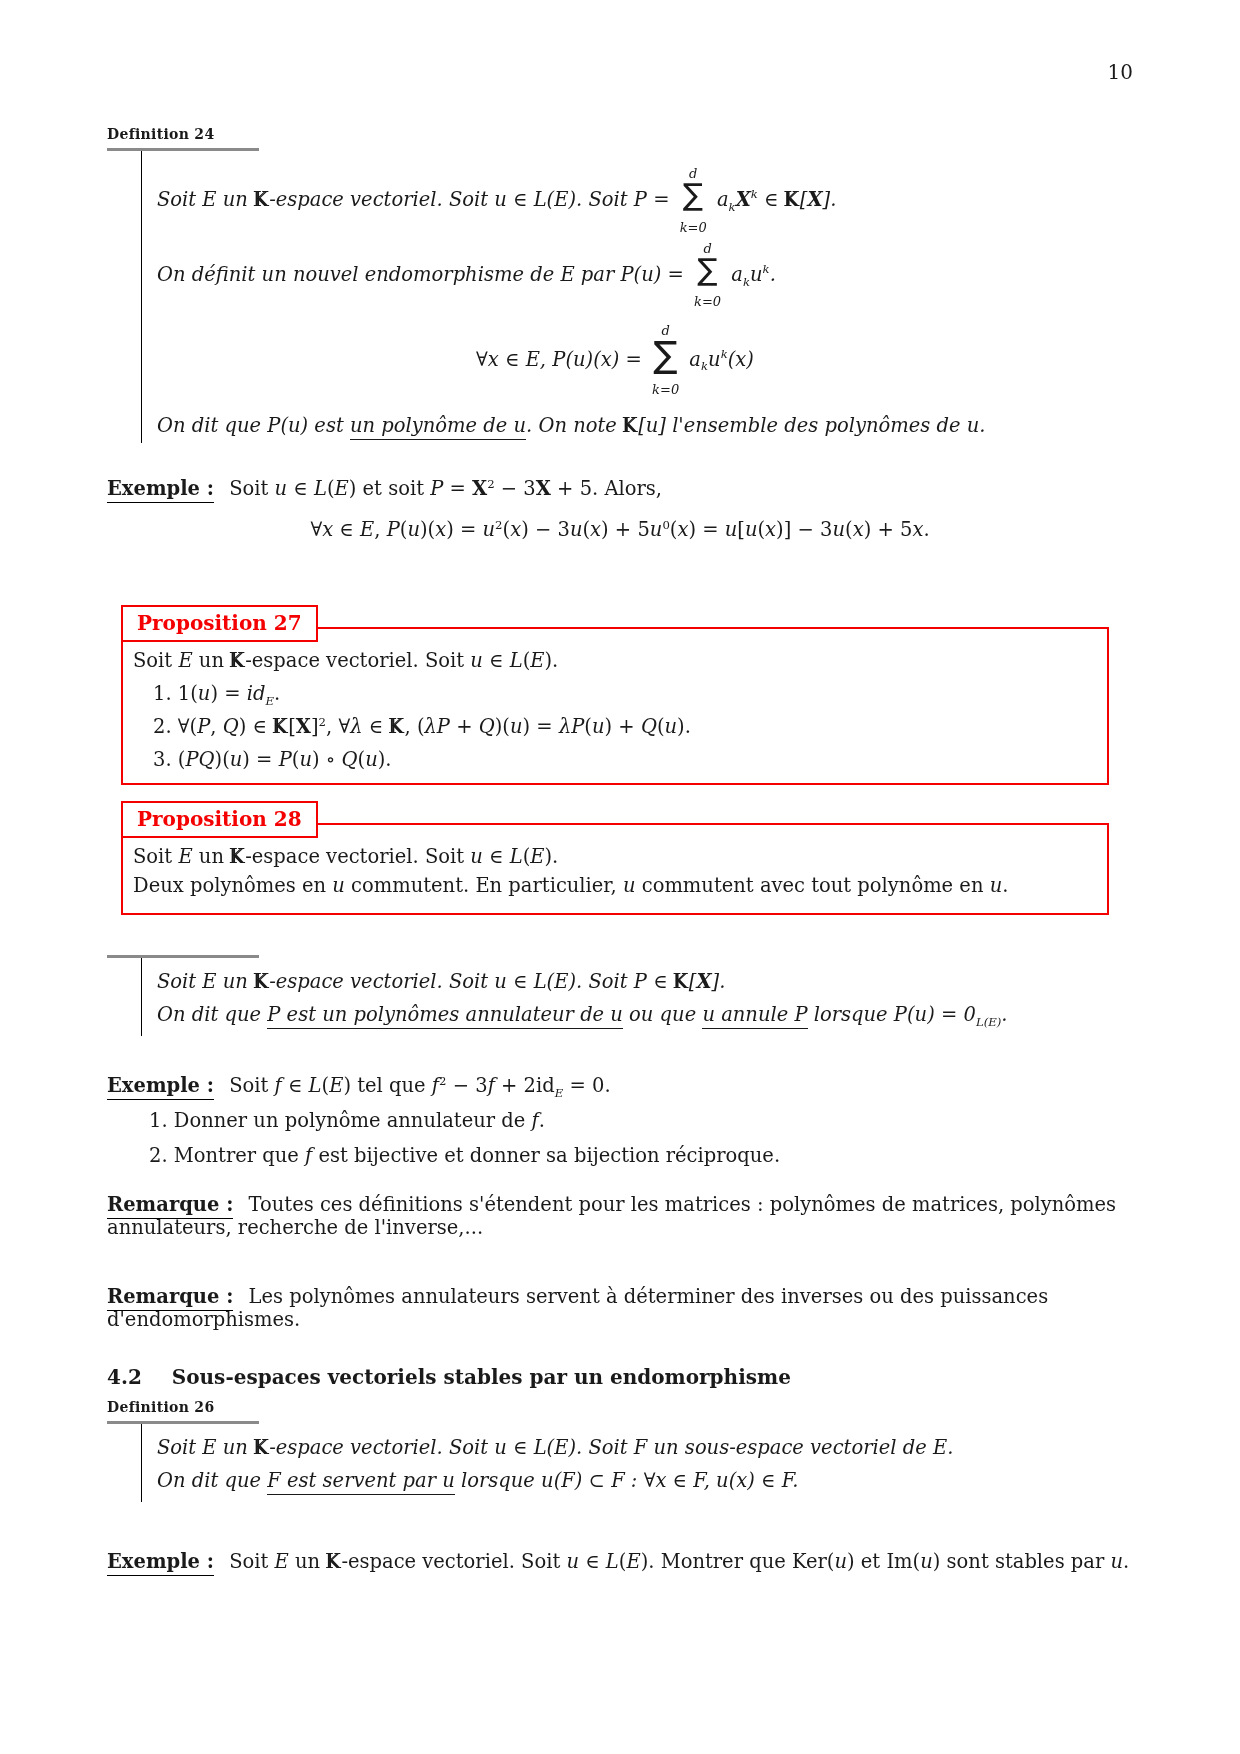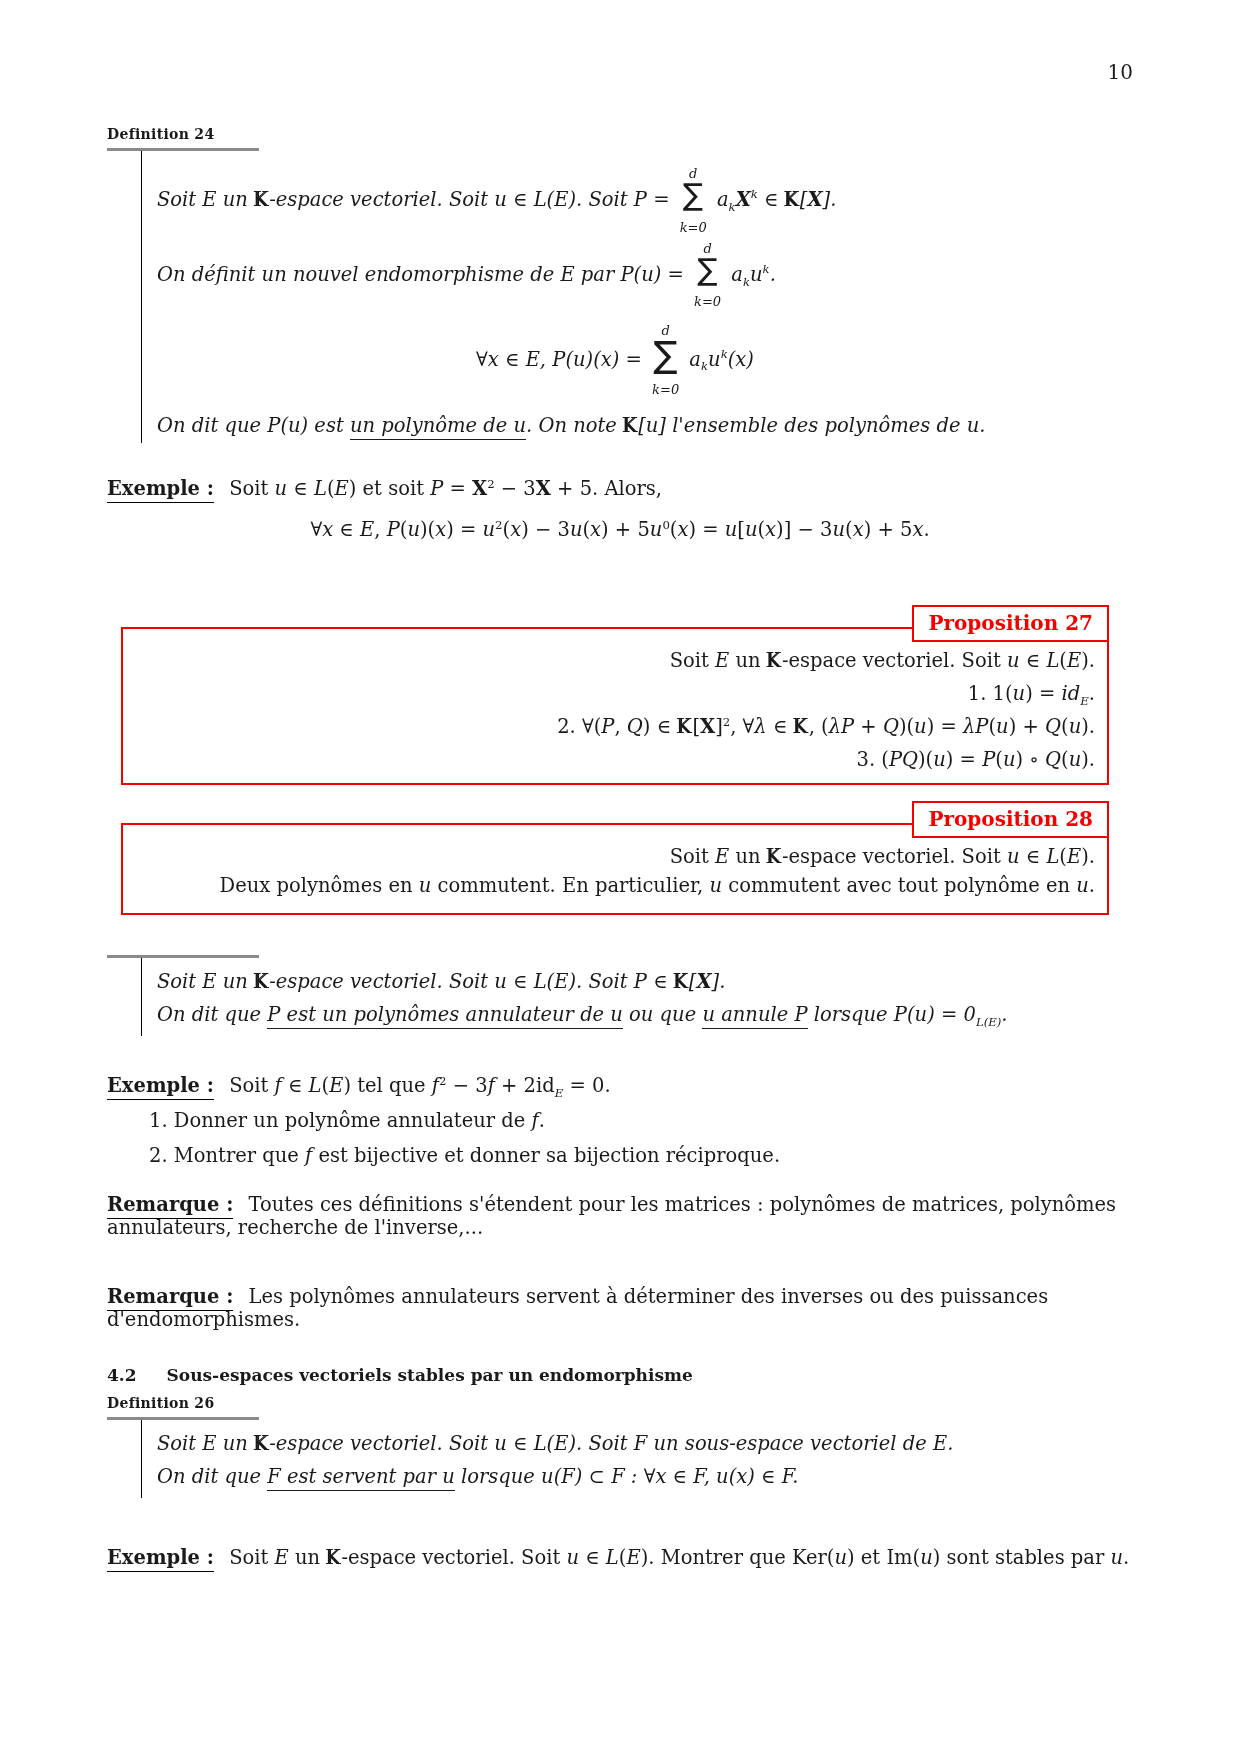--- a/index.html
+++ b/index.html
@@ -37,39 +37,39 @@
   .plabel {
     font-weight: bold;
     border-bottom: 1.8px solid #000;
     padding-bottom: 2px;
     margin-right: 9px;
     white-space: nowrap;
   }
   .list-item { margin: 12px 0 0 42px; }
 
   
-  .propbox { margin: 0 24px 0 14px; text-align: right; }
+  .propbox { margin: 0 24px 0 14px; }
   .prop-title {
     display: inline-block; position: relative; z-index: 2;
     background: #fff; color: var(--red);
     border: 2.5px solid var(--red);
     font-weight: bold; font-size: 20px;
     padding: 4px 14px 5px 14px;
     margin-left: 0px;
   }
   .prop-body {
     border: 2.5px solid var(--red);
     margin-top: -15px;
     padding: 20px 12px 12px 10px;
   }
   .prop-body .pline { margin: 0 0 6px 0; }
   .prop-item { margin: 10px 0 0 20px; }
 
   
-  .section-head { font-size: 17px; font-weight: bold; margin-right: 0; }
+  .section-head { font-size: 20px; font-weight: bold; margin-right: 0; }
   .section-head .sec-num { margin-right: 30px; }
 
   
   sup { font-size: 60%; vertical-align: super; line-height: 0; }
   sub { font-size: 60%; vertical-align: sub; line-height: 0; }
   .ul { border-bottom: 1.4px solid currentColor; padding-bottom: 2px; }
   .bb { font-style: normal; text-shadow: -1.4px 0 0 currentColor; letter-spacing: .5px; }
   .scr { font-style: italic; }
   .ivar { font-style: italic; }
   .sum {

